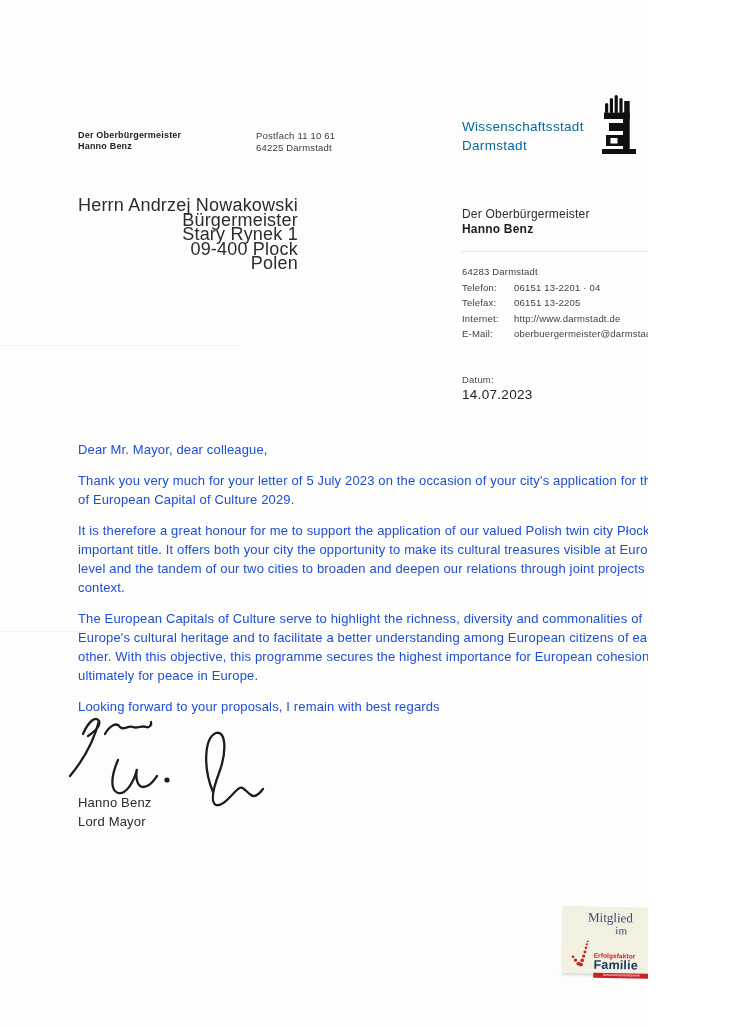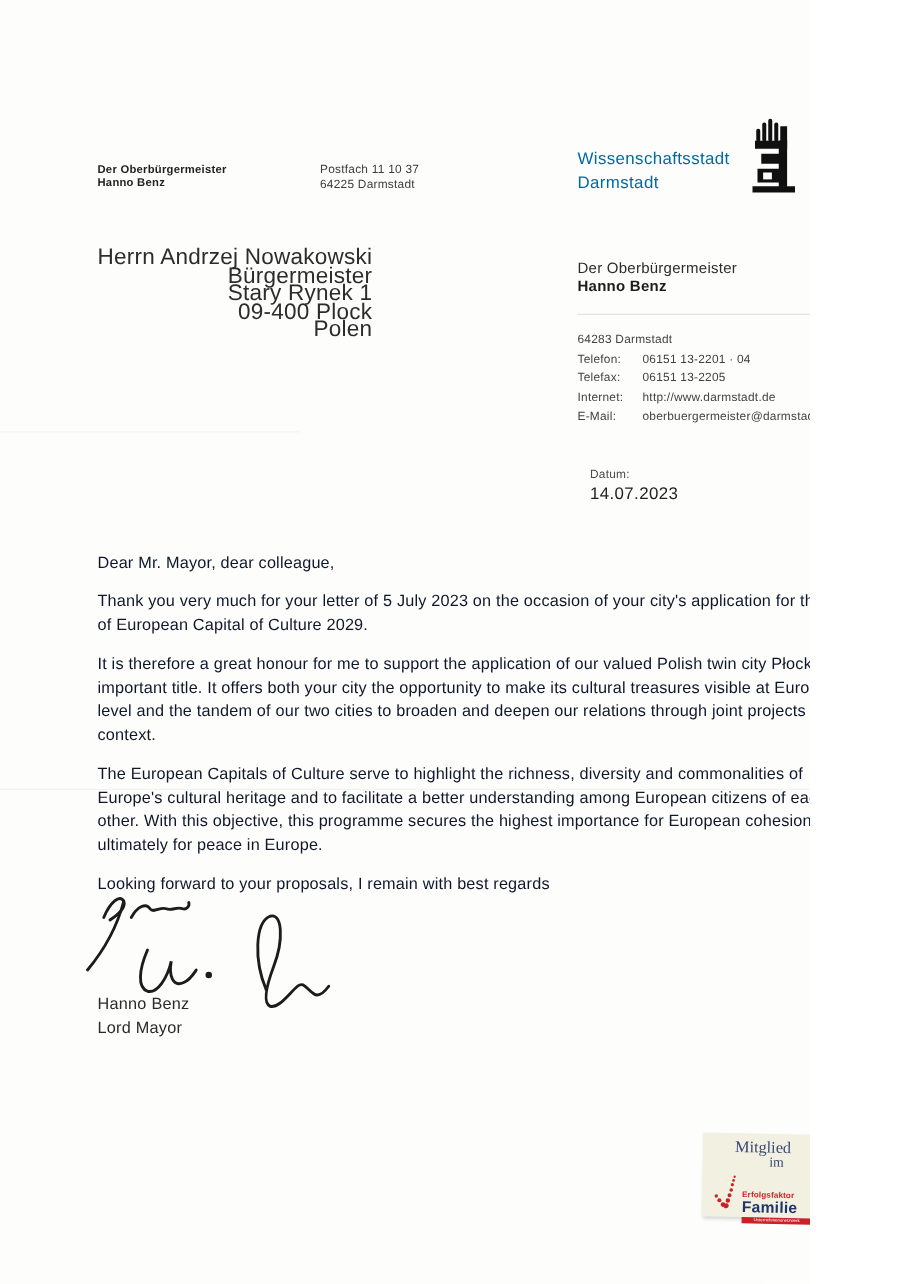--- a/index.html
+++ b/index.html
@@ -26,26 +26,26 @@
   .recipient{position:absolute;left:78px;top:198px;font-size:18px;color:#2c2c2c;line-height:14.5px;letter-spacing:.2px;text-align:right;}
 
   
   .contact{position:absolute;left:462px;top:207px;width:255px;}
   .contact .title{font-size:12px;color:#2c2c2c;line-height:15px;letter-spacing:.2px;}
   .contact .name{font-size:12px;font-weight:bold;color:#1d1d1d;line-height:15px;letter-spacing:.2px;margin-bottom:14px;}
   .contact .addr-group{border-top:1px solid rgba(0,0,0,0.10);padding-top:12px;}
   .contact .small-line{font-size:9.5px;color:#424242;line-height:15.5px;letter-spacing:.2px;}
   .contact .row{display:flex;font-size:9.5px;color:#424242;line-height:15.5px;letter-spacing:.2px;align-items:center;}
   .contact .row .lbl{width:52px;flex:0 0 52px;}
-  .datum{position:absolute;left:472px;top:374px;}
+  .datum{position:absolute;left:462px;top:374px;}
   .datum .lbl{font-size:9.5px;color:#4a4a4a;letter-spacing:.2px;}
   .datum .val{font-size:13.5px;color:#222;margin-top:2px;letter-spacing:.3px;}
 
   
-  .letter-body{position:absolute;left:78px;top:440px;width:618px;font-size:13px;line-height:19px;color:#0f172a;letter-spacing:.15px;}
+  .letter-body{position:absolute;left:78px;top:440px;width:618px;font-size:13px;line-height:19px;color:#1d4ed8;letter-spacing:.15px;}
   .letter-body p{margin:0 0 12px 0;}
 
   
   .sig-svg{position:absolute;left:58px;top:710px;}
   .sig-block{position:absolute;left:78px;top:793px;font-size:13px;line-height:19px;color:#2b2b2b;letter-spacing:.2px;}
 
   
   .badge{
     position:absolute;left:562px;top:907px;width:96px;height:67px;
     background:#f2f0e1;box-shadow:1px 2px 3px rgba(0,0,0,0.15);
@@ -68,21 +68,21 @@
 <div class="page">
 
   <div class="scan-line l1"></div>
   <div class="scan-line l2"></div>
 
   <div class="sender">
     <div>Der Oberbürgermeister</div>
     <div>Hanno Benz</div>
   </div>
   <div class="pobox">
-    <div>Postfach 11 10 37</div>
+    <div>Postfach 11 10 61</div>
     <div>64225 Darmstadt</div>
   </div>
 
   <div class="brand">
     <div>Wissenschaftsstadt</div>
     <div>Darmstadt</div>
   </div>
   <div class="tower">
     <svg width="44" height="76" viewBox="0 0 44 64" xmlns="http://www.w3.org/2000/svg">
       <g fill="#101010">

